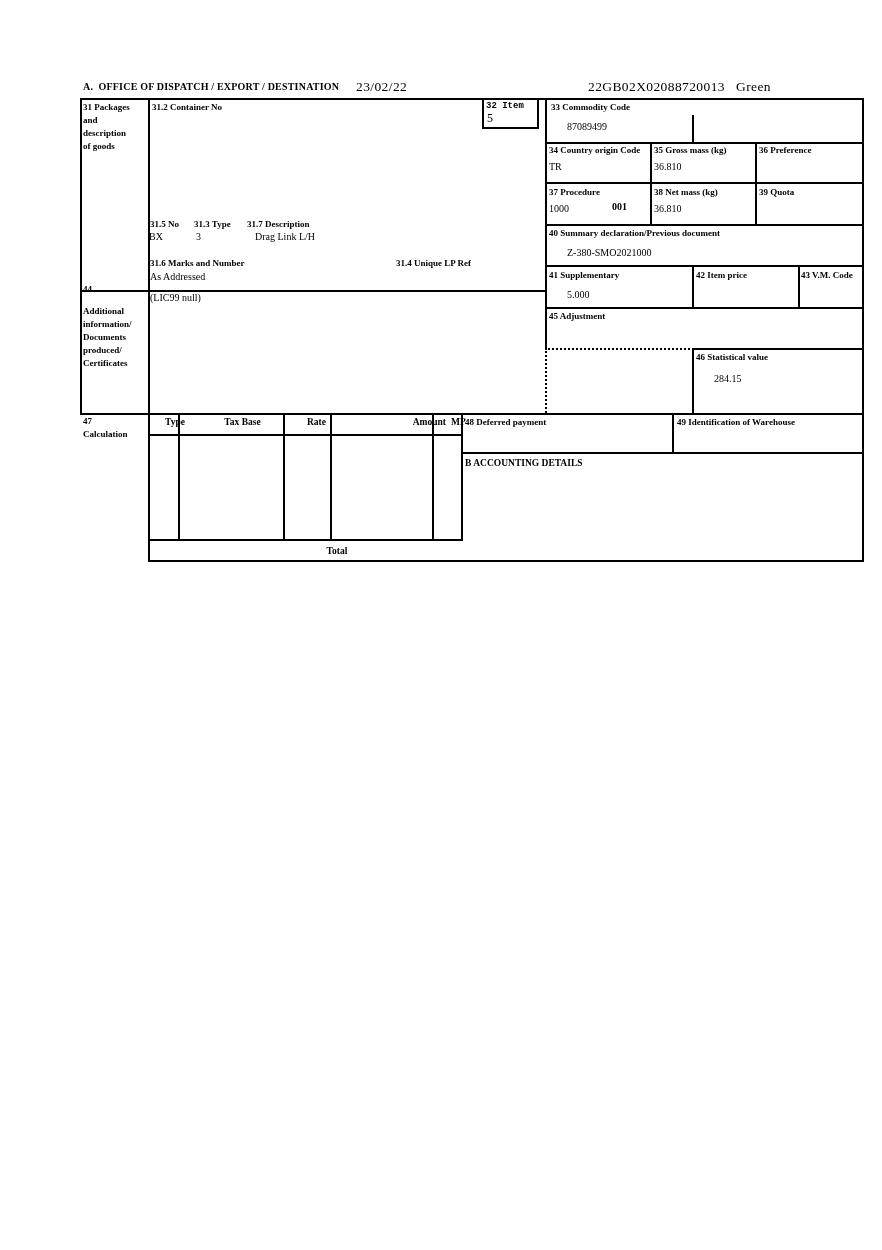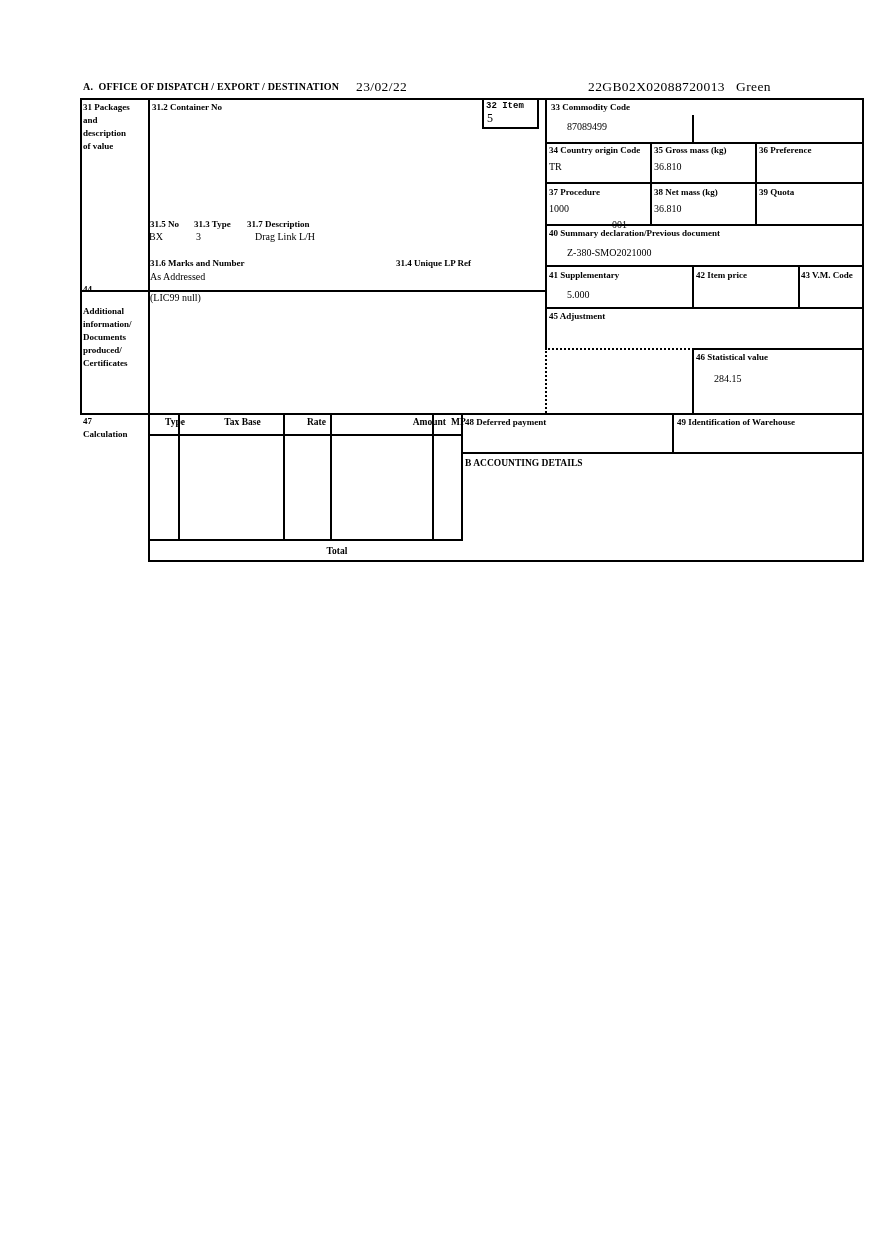--- a/index.html
+++ b/index.html
@@ -94,39 +94,39 @@
   <div class="vl" style="left:178px; top:413px; height:128px;"></div>
   <div class="vl" style="left:283px; top:413px; height:128px;"></div>
   <div class="vl" style="left:330px; top:413px; height:128px;"></div>
   <div class="vl" style="left:432px; top:413px; height:128px;"></div>
   <div class="vl" style="left:461px; top:413px; height:128px;"></div>
   <div class="vl" style="left:672px; top:413px; height:41px;"></div>
 
   <span class="lbl" style="left:83px; top:102px;">31 Packages</span>
   <span class="lbl" style="left:83px; top:115px;">and</span>
   <span class="lbl" style="left:83px; top:128px;">description</span>
-  <span class="lbl" style="left:83px; top:141px;">of value</span>
+  <span class="lbl" style="left:83px; top:141px;">of goods</span>
 
   <span class="lbl" style="left:152px; top:102px;">31.2 Container No</span>
 
   <span class="lbl" style="left:486px; top:101px;font-family:Liberation Mono, monospace;">32 Item</span>
   <span class="val" style="left:487px; top:111px; font-size:12px;">5</span>
 
   <span class="lbl" style="left:551px; top:102px;">33 Commodity Code</span>
   <span class="val" style="left:567px; top:120px;">87089499</span>
 
   <span class="lbl" style="left:549px; top:145px;">34 Country origin Code</span>
   <span class="val" style="left:549px; top:160px;">TR</span>
   <span class="lbl" style="left:654px; top:145px;">35 Gross mass (kg)</span>
   <span class="val" style="left:654px; top:160px;">36.810</span>
   <span class="lbl" style="left:759px; top:145px;">36 Preference</span>
 
   <span class="lbl" style="left:549px; top:187px;">37 Procedure</span>
   <span class="val" style="left:549px; top:202px;">1000</span>
-  <span class="val" style="left:612px; top:218px;">001</span>
+  <span class="val" style="left:612px; top:200px;font-weight:bold;">001</span>
   <span class="lbl" style="left:654px; top:187px;">38 Net mass (kg)</span>
   <span class="val" style="left:654px; top:202px;">36.810</span>
   <span class="lbl" style="left:759px; top:187px;">39 Quota</span>
 
   <span class="lbl" style="left:150px; top:219px;">31.5 No</span>
   <span class="lbl" style="left:194px; top:219px;">31.3 Type</span>
   <span class="lbl" style="left:247px; top:219px;">31.7 Description</span>
   <span class="val" style="left:149px; top:230px;">BX</span>
   <span class="val" style="left:196px; top:230px;">3</span>
   <span class="val" style="left:255px; top:230px;">Drag Link L/H</span>

